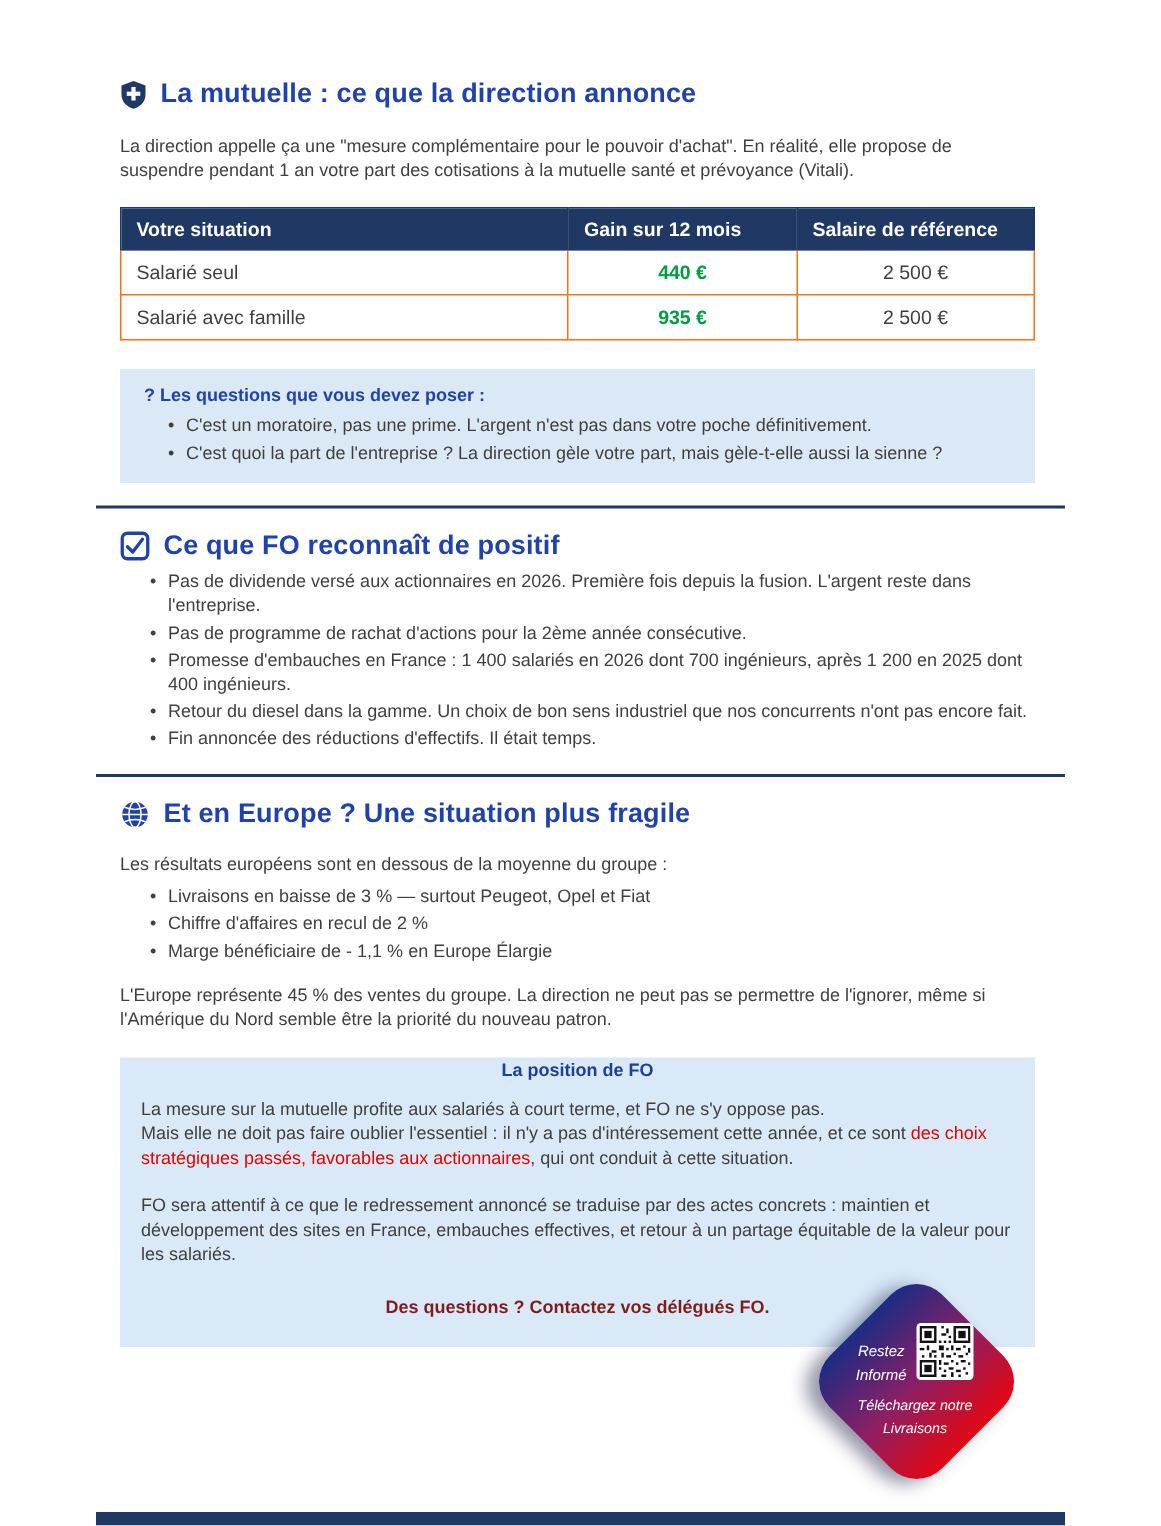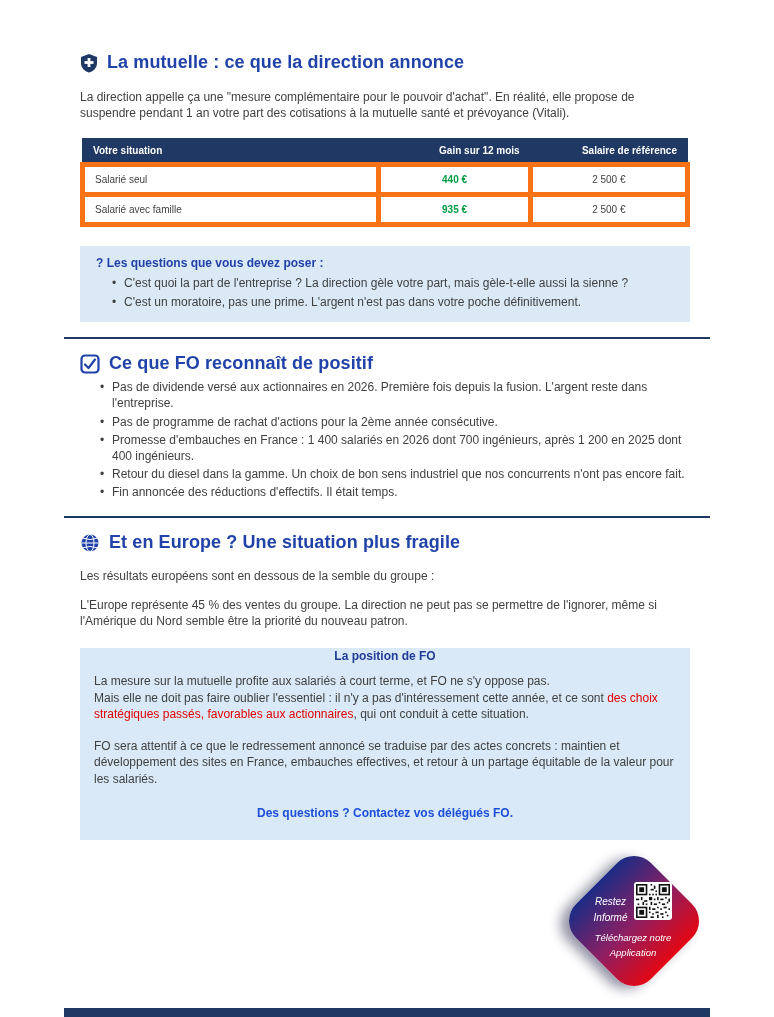--- a/index.html
+++ b/index.html
@@ -8,24 +8,24 @@
   .page { position:relative; width:774px; height:1017px; background:#ffffff; overflow:hidden; }
   .content { padding:0 84px 0 80px; }
 
   .section-title { display:flex; align-items:center; gap:9px; color:#2142a8; font-size:18px; font-weight:bold; letter-spacing:0.1px; }
   .section-title .icon { display:inline-flex; align-items:center; }
 
   .t1 { margin-top:52px; }
   .body-text { font-size:12px; line-height:1.35; color:#3f3f3f; }
   .intro { margin-top:16px; }
 
-  table.data { margin-top:17px; width:100%; border-collapse:collapse; font-size:10px; }
-  table.data th { background:#1f3864; color:#ffffff; font-weight:bold; padding:6px 10px; border:1px solid #1f3864; text-align:right; }
+  table.data { margin-top:17px; width:100%; border-collapse:collapse; font-size:13px; }
+  table.data th { background:#1f3864; color:#ffffff; font-weight:bold; padding:6px 10px; border:1px solid #1f3864; text-align:left; }
   table.data th.first { text-align:left; }
-  table.data td { padding:7px 10px; border:5px solid #f97316; background:#ffffff; }
+  table.data td { padding:7px 10px; border:1px solid #f97316; background:#ffffff; }
   table.data td.situation { width:49%; text-align:left; }
   table.data td.gain { width:25%; text-align:center; color:#009a44; font-weight:bold; }
   table.data td.ref { width:26%; text-align:center; }
 
   .callout { margin-top:19px; background:#dbe9f6; padding:10px 16px 12px 16px; }
   .callout-title { color:#2142a8; font-weight:bold; font-size:12px; }
   ul.bullets { list-style:none; margin-top:5px; }
   ul.bullets li { position:relative; padding-left:14px; font-size:12px; line-height:1.35; color:#3f3f3f; margin-top:2px; }
   ul.bullets li::before { content:"•"; position:absolute; left:2px; top:0; color:#3f3f3f; }
   .callout ul.bullets { margin-left:14px; }
@@ -36,25 +36,25 @@
   .list-block { margin-top:14px; margin-left:18px; margin-right:0; }
 
   .s3-intro { margin-top:15px; }
   .s3-outro { margin-top:13px; }
 
   .position-box { margin-top:18px; background:#d9e9f7; padding:0 14px 18px 14px; }
   .position-title { text-align:center; color:#1f3d99; font-weight:bold; font-size:14px; margin-bottom:9px; }
   .position-box p { font-size:12px; line-height:1.38; }
   .red-inline { color:#e00000; }
   .p3 { margin-top:15px; }
-  .cta { margin-top:18px; text-align:center; color:#1d4ed8; font-weight:bold; font-size:12px; }
+  .cta { margin-top:18px; text-align:center; color:#7f1d1d; font-weight:bold; font-size:12px; }
 
   .footer-bar { position:absolute; left:64px; right:64px; bottom:0; height:9px; background:#1f3864; }
 
-  .badge { position:absolute; left:556px; top:842px; width:154px; height:158px; }
+  .badge { position:absolute; left:533px; top:842px; width:154px; height:158px; }
   .badge-shape { position:absolute; left:25px; top:26px; width:106px; height:106px; transform:rotate(45deg);
                  border-radius:24px; background:linear-gradient(90deg, #1b2c85 0%, #8e1f63 52%, #e30613 100%);
                  box-shadow:-4px 8px 12px rgba(20,20,60,0.45); }
   .badge-content { position:absolute; inset:0; display:flex; flex-direction:column; align-items:center; justify-content:center; color:#ffffff; font-style:italic; }
   .badge-row { display:flex; align-items:flex-start; gap:7px; }
   .badge-text1 { display:flex; flex-direction:column; align-items:center; font-size:10px; line-height:1.55; margin-top:12px; }
   .qr-wrap { background:#ffffff; border-radius:3px; padding:2px; line-height:0; }
   .badge-text2 { margin-top:6px; display:flex; flex-direction:column; align-items:center; font-size:9.5px; line-height:1.5; }
 </style>
 </head>
@@ -94,22 +94,22 @@
           <td class="situation">Salarié avec famille</td>
           <td class="gain">935 €</td>
           <td class="ref">2 500 €</td>
         </tr>
       </tbody>
     </table>
 
     <div class="callout">
       <p class="callout-title">? Les questions que vous devez poser :</p>
       <ul class="bullets">
+        <li>C'est un moratoire, pas une prime. L'argent n'est pas dans votre poche définitivement.</li>
         <li>C'est quoi la part de l'entreprise ? La direction gèle votre part, mais gèle-t-elle aussi la sienne ?</li>
-        <li>C'est un moratoire, pas une prime. L'argent n'est pas dans votre poche définitivement.</li>
       </ul>
     </div>
   </div>
 
   <div class="divider"></div>
 
   <div class="content">
 
     <h1 class="section-title t2">
       <span class="icon">
@@ -142,22 +142,27 @@
             <ellipse cx="10" cy="10" rx="4" ry="8.5"></ellipse>
             <line x1="1.5" y1="10" x2="18.5" y2="10"></line>
             <path d="M3 5.2 Q10 8 17 5.2"></path>
             <path d="M3 14.8 Q10 12 17 14.8"></path>
           </g>
         </svg>
       </span>
       <span>Et en Europe ? Une situation plus fragile</span>
     </h1>
 
-    <p class="body-text s3-intro">Les résultats européens sont en dessous de la semble du groupe :</p>
-
+    <p class="body-text s3-intro">Les résultats européens sont en dessous de la moyenne du groupe :</p>
+
+    <ul class="bullets list-block">
+      <li>Livraisons en baisse de 3 % — surtout Peugeot, Opel et Fiat</li>
+      <li>Chiffre d'affaires en recul de 2 %</li>
+      <li>Marge bénéficiaire de - 1,1 % en Europe Élargie</li>
+    </ul>
 
     <p class="body-text s3-outro">L'Europe représente 45 % des ventes du groupe. La direction ne peut pas se permettre de l'ignorer, même si l'Amérique du Nord semble être la priorité du nouveau patron.</p>
 
     <div class="position-box">
       <p class="position-title">La position de FO</p>
       <p>La mesure sur la mutuelle profite aux salariés à court terme, et FO ne s'y oppose pas.</p>
       <p><span>Mais elle ne doit pas faire oublier l'essentiel : il n'y a pas d'intéressement cette année, et ce sont </span><span class="red-inline">des choix stratégiques passés, favorables aux actionnaires</span><span>, qui ont conduit à cette situation.</span></p>
       <p class="p3">FO sera attentif à ce que le redressement annoncé se traduise par des actes concrets : maintien et développement des sites en France, embauches effectives, et retour à un partage équitable de la valeur pour les salariés.</p>
       <p class="cta">Des questions ? Contactez vos délégués FO.</p>
     </div>
@@ -226,19 +231,19 @@
                 <rect x="9" y="20" width="2" height="1"></rect>
               <rect x="13" y="19" width="1" height="2"></rect>
                 <rect x="16" y="20" width="1" height="1"></rect>
                 <rect x="19" y="19" width="1" height="1"></rect>
             </g>
           </svg>
         </span>
       </div>
       <div class="badge-text2">
         <span>Téléchargez notre</span>
-        <span>Application</span>
+        <span>Livraisons</span>
       </div>
     </div>
   </div>
 
   <div class="footer-bar"></div>
 </div>
 
 </body></html>

